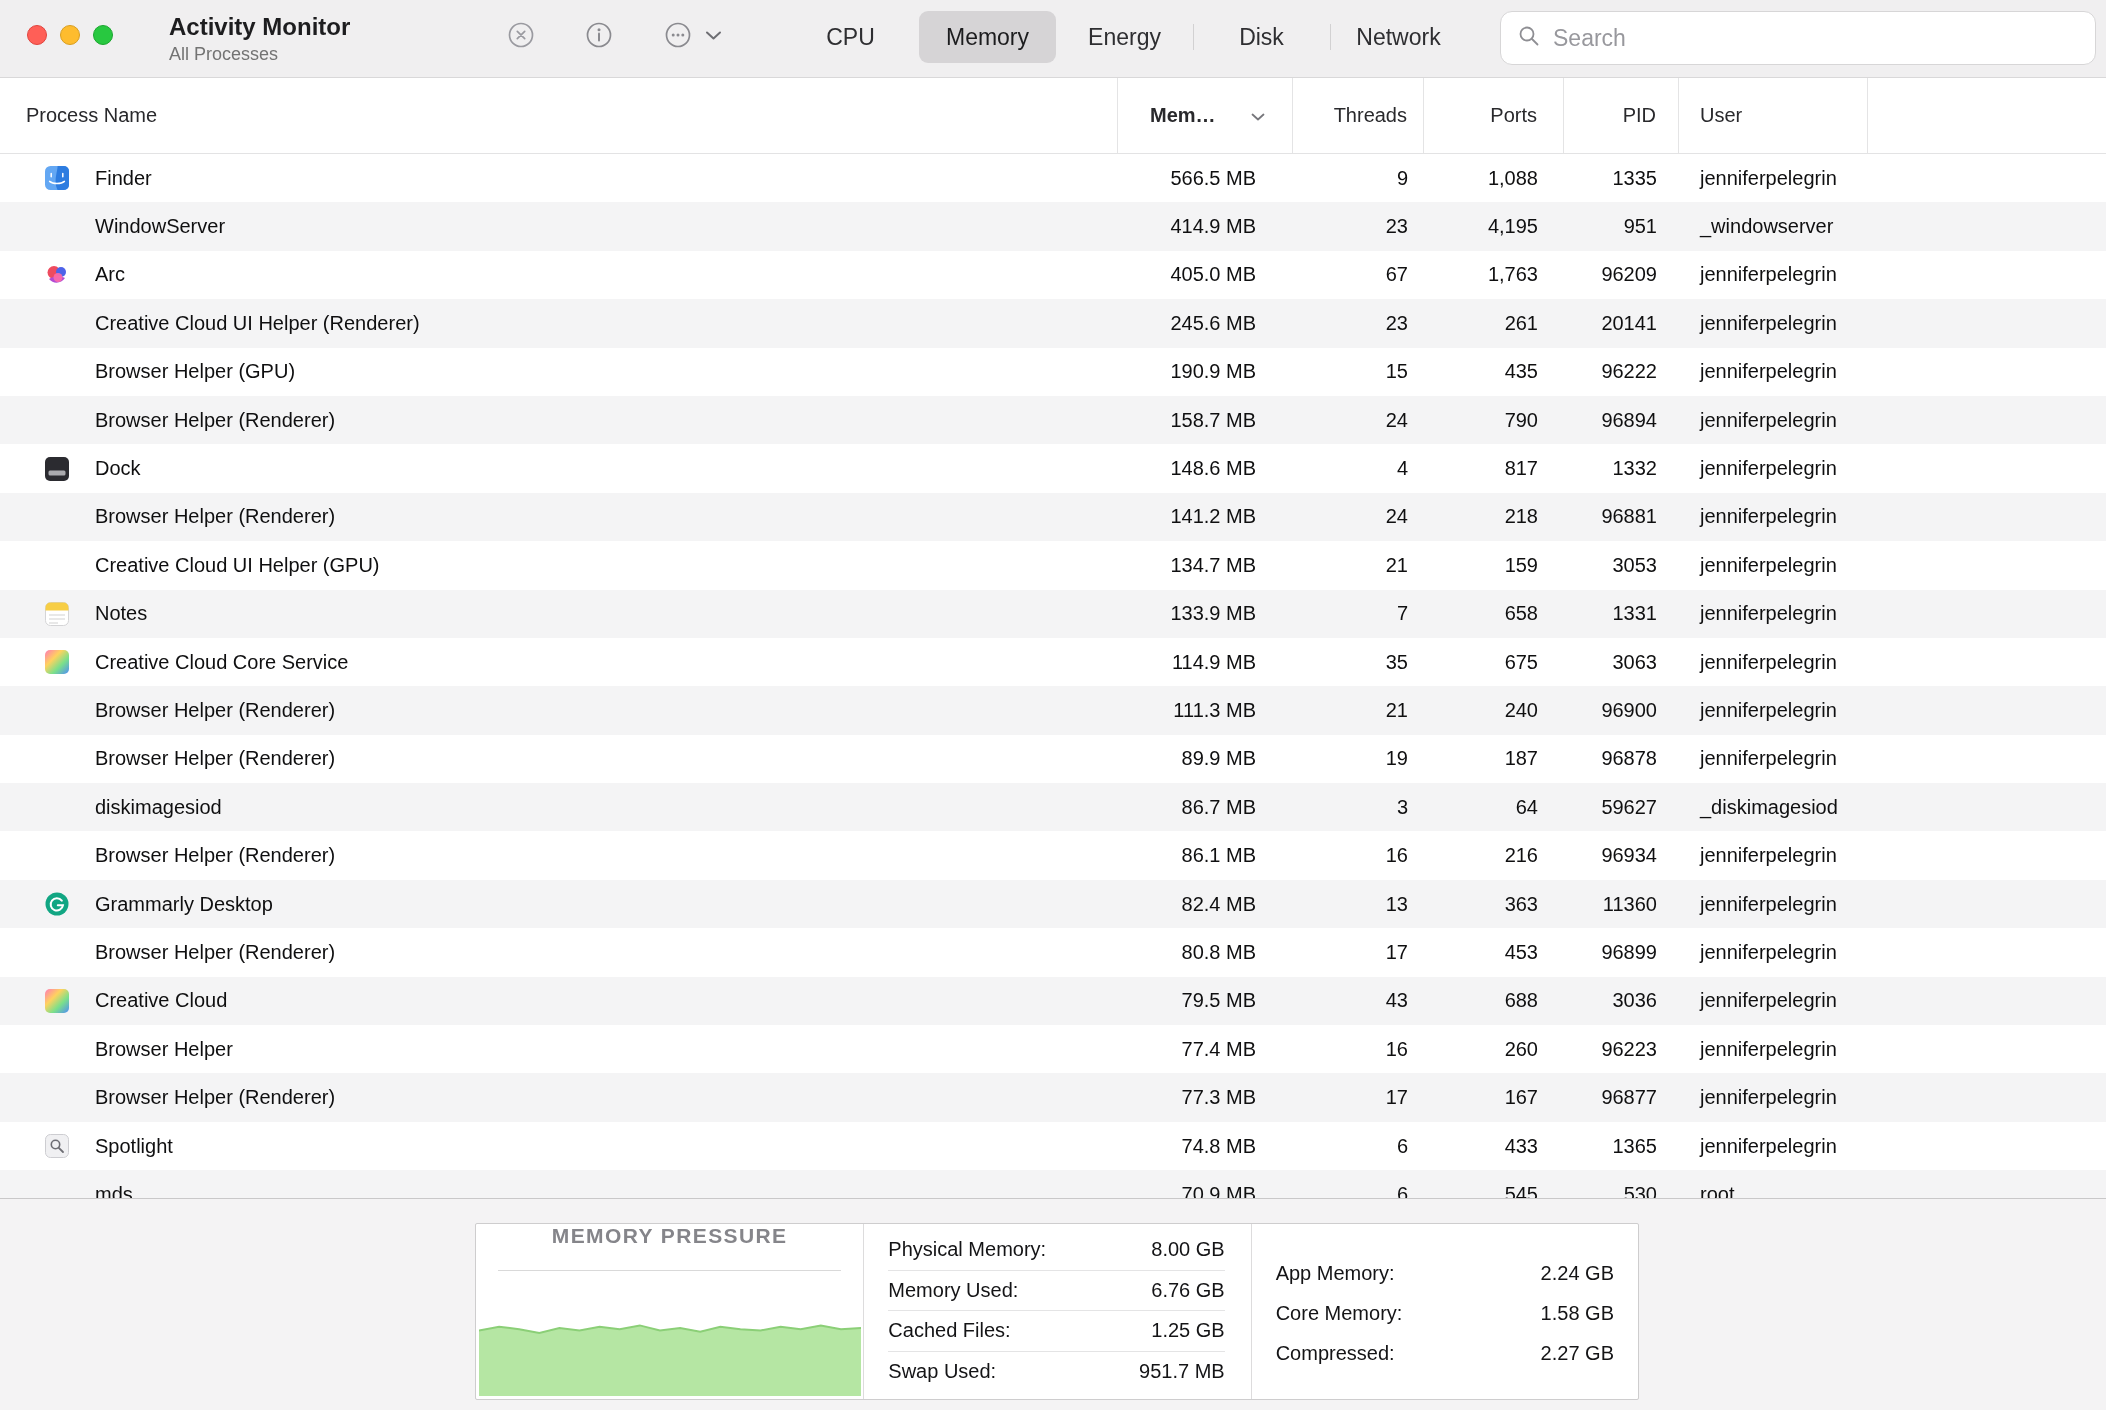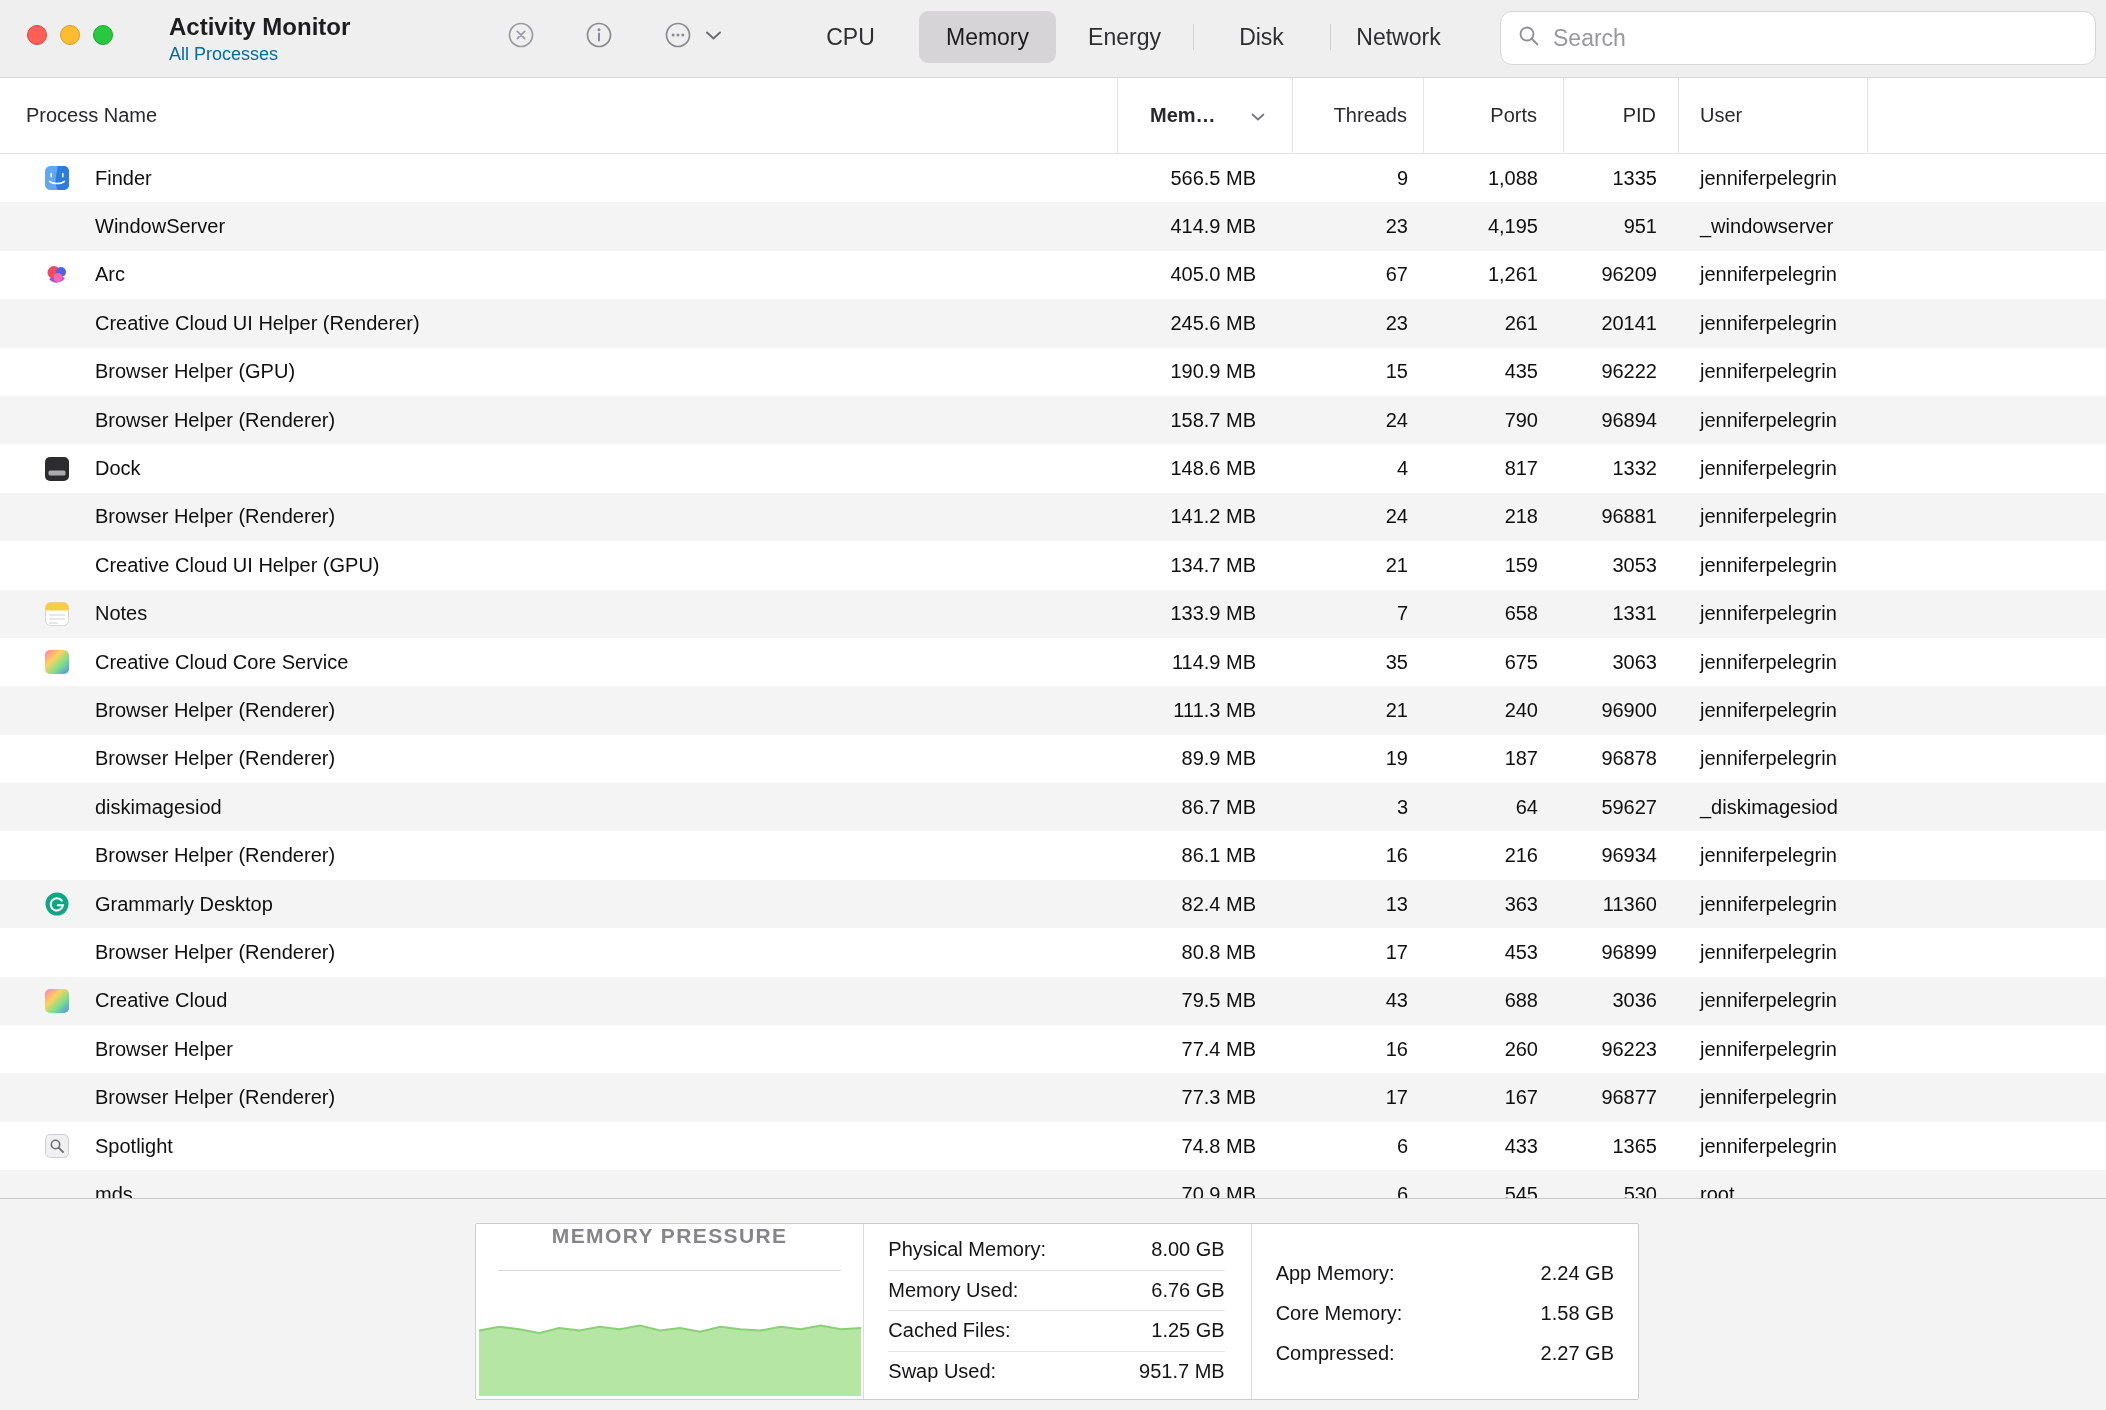--- a/index.html
+++ b/index.html
@@ -9,21 +9,21 @@
 
   
   .toolbar { position:absolute; top:0; left:0; right:0; height:78px; background:#f0eff0; border-bottom:1px solid #d9d8d9; }
   .traffic { position:absolute; left:27px; top:25px; display:flex; gap:13px; }
   .tl { width:20px; height:20px; border-radius:50%; display:inline-block; cursor:default; }
   .tl.red    { background:#ff5f57; border:1px solid #e0443e; }
   .tl.yellow { background:#febc2e; border:1px solid #d89e20; }
   .tl.green  { background:#28c840; border:1px solid #1ba62f; }
   .titleblock { position:absolute; left:169px; top:14px; }
   .title { font-size:24px; font-weight:700; color:#1d1d1f; line-height:1.1; }
-  .subtitle { font-size:18px; color:#0369a1; margin-top:4px; }
+  .subtitle { font-size:18px; color:#737373; margin-top:4px; }
   .tb-btn { position:absolute; top:19px; background:none; border:none; padding:0; cursor:pointer; }
   .tb-btn.quit { left:505px; }
   .tb-btn.info { left:583px; }
   .tb-btn.more { left:662px; }
 
   .segs { position:absolute; left:782px; top:11px; width:685px; height:52px; display:flex; }
   .seg { position:relative; flex:1; border:none; background:transparent; border-radius:9px;
          font-family:inherit; font-size:23px; color:#2e2e31; cursor:pointer; }
   .seg.selected { background:#d6d4d6; color:#1c1c1e; }
   .seg:not(:first-child)::before { content:""; position:absolute; left:0; top:13px; bottom:13px; width:1px; background:#d2d1d2; }
@@ -207,21 +207,21 @@
               <circle cx="9" cy="9.5" r="6.5" fill="#ee4b5f"></circle>
               <circle cx="16" cy="9" r="5" fill="#4e63e9"></circle>
               <path d="M4 16c4 5 12 5 16-1-5-2-11-2-16 1z" fill="#b14bd4"></path>
               <circle cx="13" cy="14.5" r="4.5" fill="#ff6aa8" opacity="0.9"></circle>
             </svg>
           </span>
           <span>Arc</span>
         </div>
         <div class="td c-mem r">405.0 MB</div>
         <div class="td c-th r">67</div>
-        <div class="td c-po r">1,261</div>
+        <div class="td c-po r">1,763</div>
         <div class="td c-pid r">96209</div>
         <div class="td c-user">jenniferpelegrin</div>
         <div class="td"></div>
       </div>
       <div class="tr">
         <div class="td c-name">
           <span class="app-icon"></span>
           <span>Creative Cloud UI Helper (Renderer)</span>
         </div>
         <div class="td c-mem r">245.6 MB</div>

